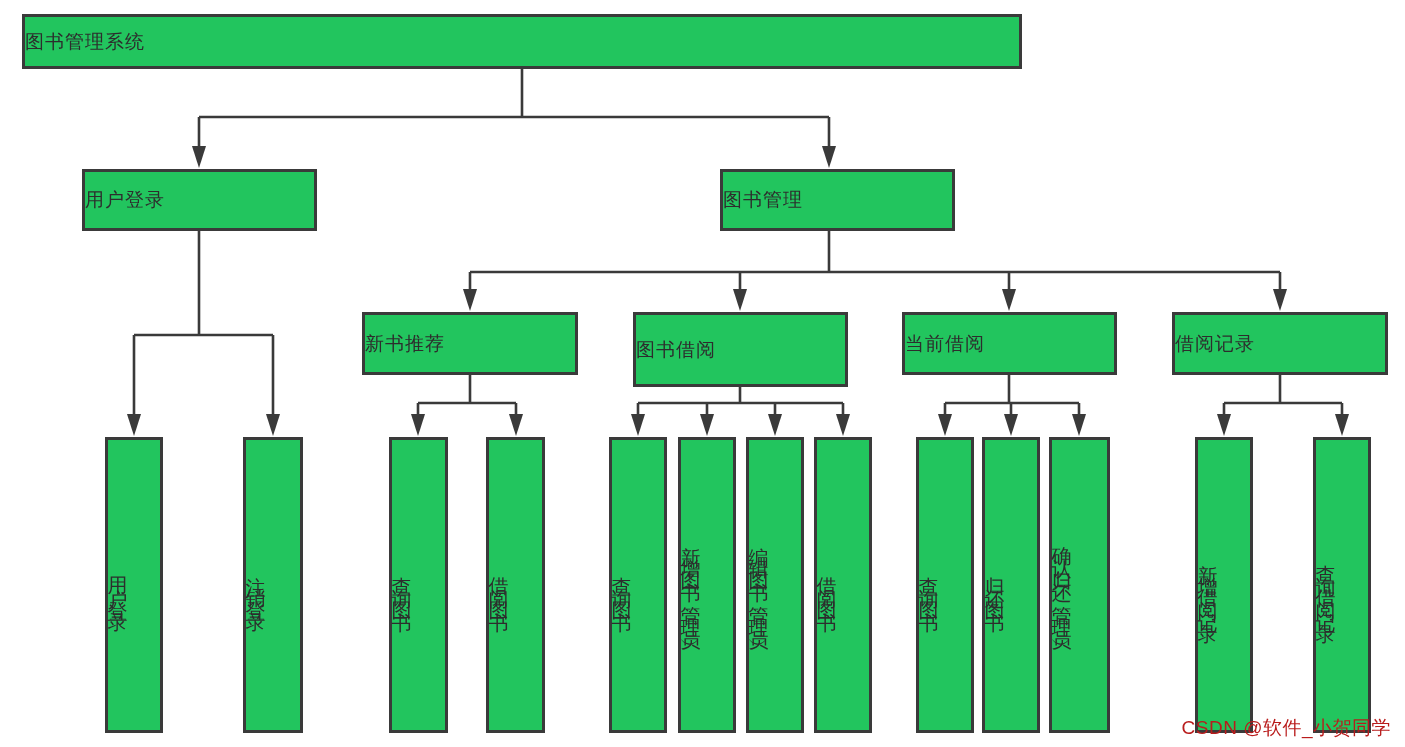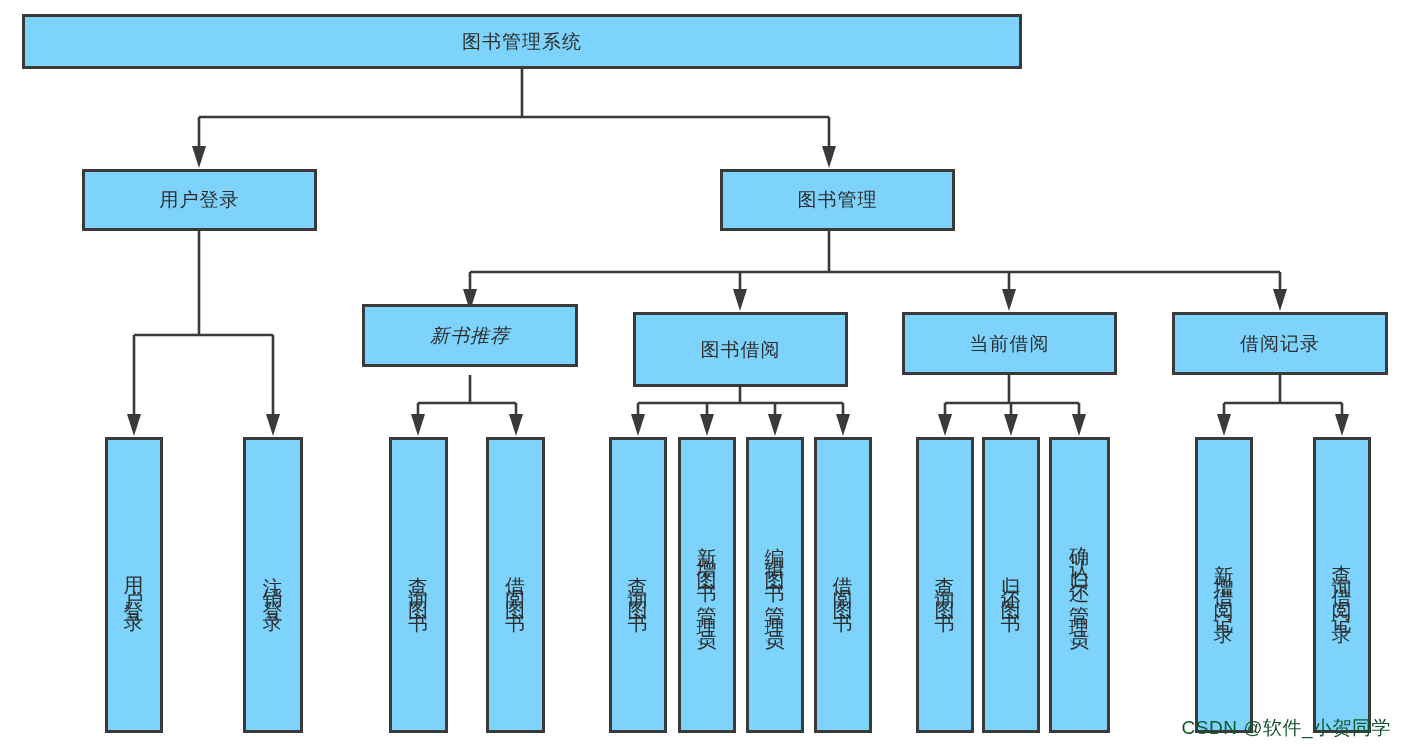--- a/index.html
+++ b/index.html
@@ -17,42 +17,42 @@
   }
   svg.connectors {
     position: absolute;
     left: 0; top: 0;
     width: 1405px; height: 747px;
   }
   .box {
     position: absolute;
     box-sizing: border-box;
     border: 3px solid #3a3a3a;
-    background: #7dd3fc;
+    background: #22c55e;
     display: flex;
     align-items: center;
-    justify-content: center;
+    justify-content: flex-start;
     color: #2d2d2d;
     font-size: 19px;
     letter-spacing: 1px;
     text-align: center;
   }
   .box.vert span {
     writing-mode: vertical-rl;
     text-orientation: mixed;
     font-size: 20px;
     letter-spacing: 12px;
     line-height: 1;
     white-space: nowrap;
   }
   .watermark {
     position: absolute;
     right: 14px;
     bottom: 6px;
-    color: #14532d;
+    color: #b91c1c;
     font-size: 19px;
     letter-spacing: 0.5px;
     pointer-events: none;
   }
 </style>
 </head>
 <body>
 
 <div class="canvas">
 
@@ -107,21 +107,21 @@
     <span>图书管理系统</span>
   </div>
 
   <div class="box" style="left:82px; top:169px; width:235px; height:62px;">
     <span>用户登录</span>
   </div>
   <div class="box" style="left:712px; top:169px; width:235px; height:62px;margin-left:8px;">
     <span>图书管理</span>
   </div>
 
-  <div class="box" style="left:362px; top:304px; width:216px; height:63px;font-style:italic;">
+  <div class="box" style="left:362px; top:312px; width:216px; height:63px;">
     <span>新书推荐</span>
   </div>
   <div class="box" style="left:633px; top:312px; width:215px; height:75px;">
     <span>图书借阅</span>
   </div>
   <div class="box" style="left:1172px; top:312px; width:216px; height:63px;">
     <span>借阅记录</span>
   </div>
   <div class="box" style="left:902px; top:312px; width:215px; height:63px;">
     <span>当前借阅</span>

